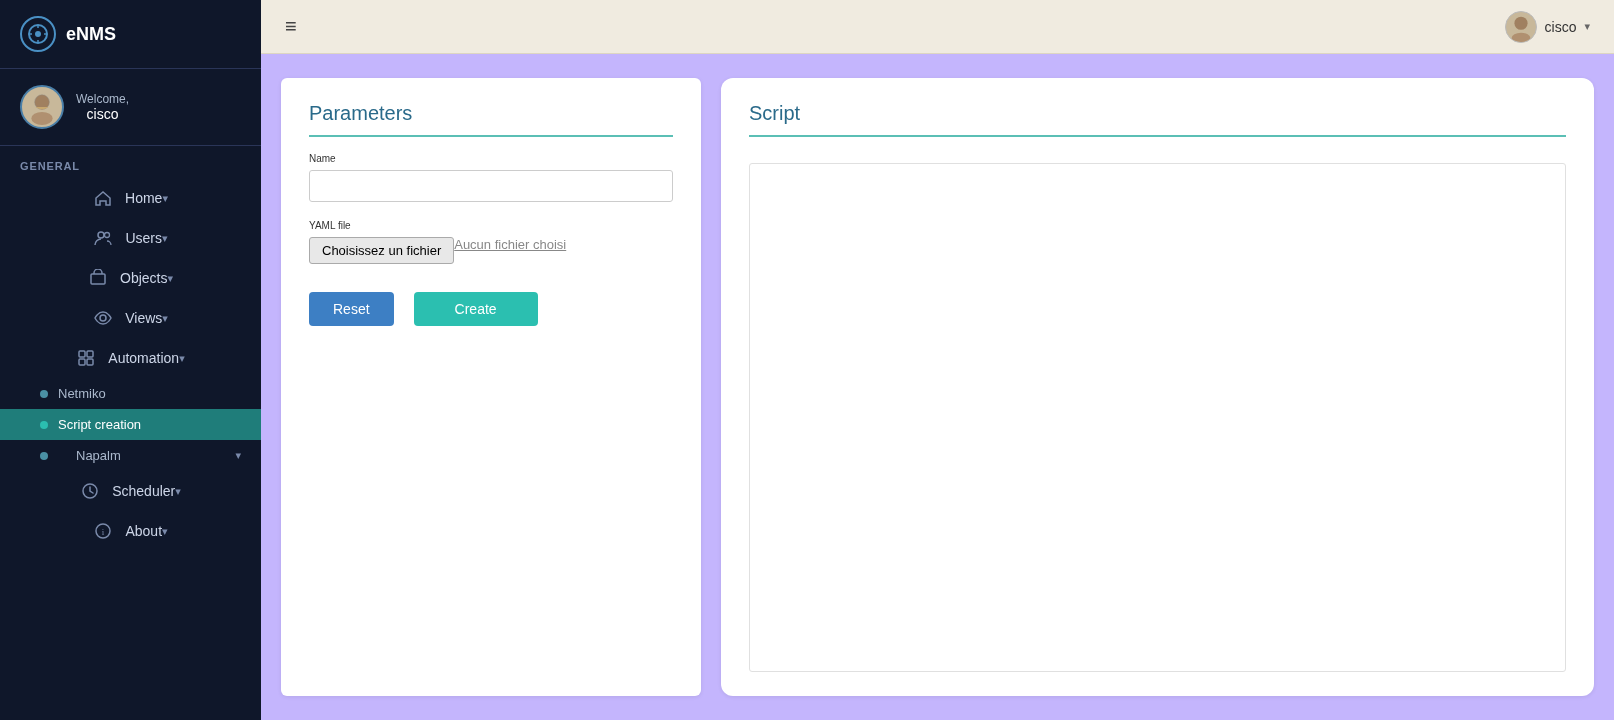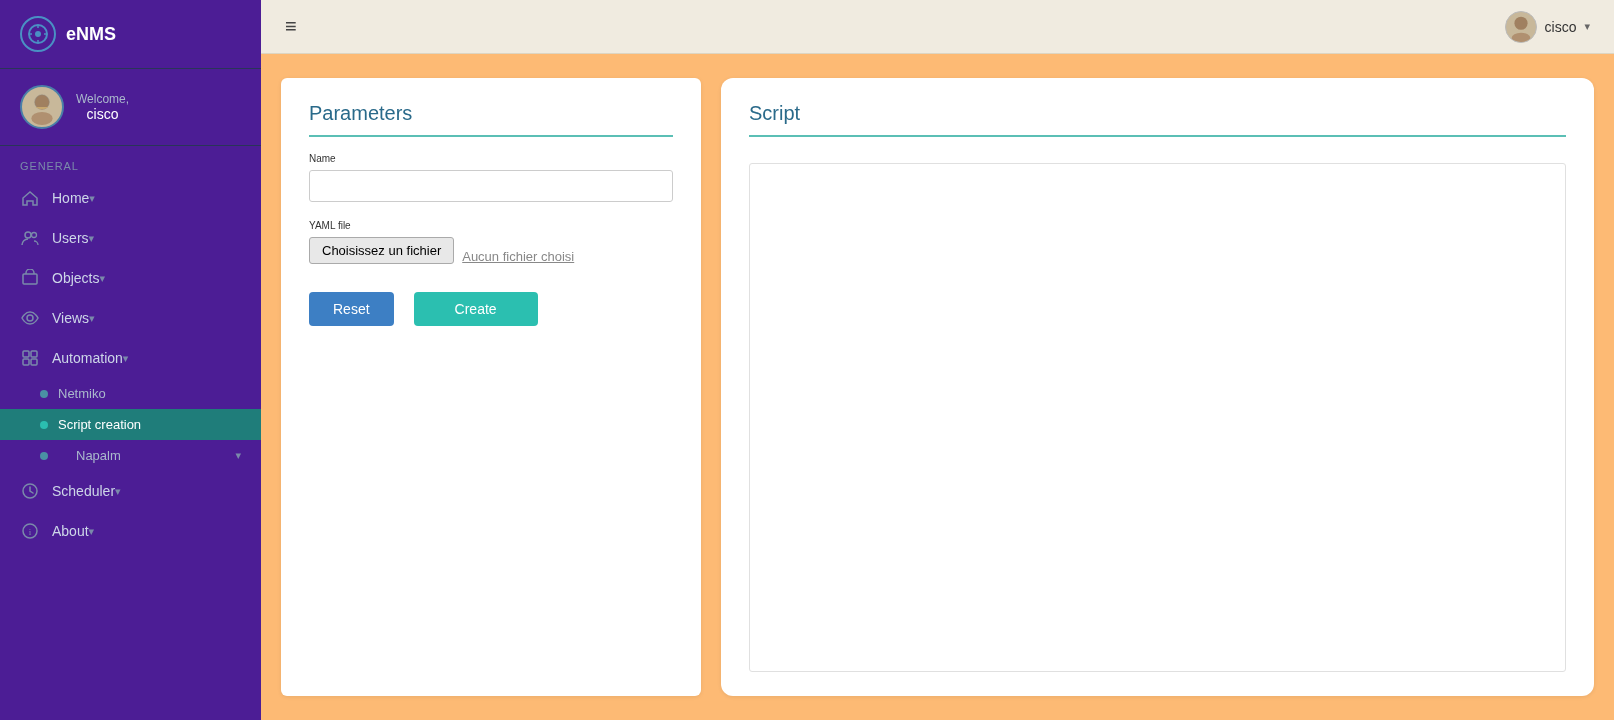--- a/index.html
+++ b/index.html
@@ -2,21 +2,21 @@
 <html><head>
   <meta charset="utf-8">
   <style>
     * { box-sizing: border-box; margin: 0; padding: 0; }
     body { font-family: 'Segoe UI', Arial, sans-serif; display: flex; height: 720px; overflow: hidden; background: #f0ebe0; }
 
     
     .sidebar {
       width: 261px;
       min-width: 261px;
-      background: #4c1d95;
+      background: #0f172a;
       color: #cdd6e8;
       display: flex;
       flex-direction: column;
       height: 720px;
       overflow-y: auto;
     }
 
     .sidebar-logo {
       display: flex;
       align-items: center;
@@ -59,30 +59,30 @@
       overflow: hidden;
       border: 2px solid #4a7fa8;
     }
     .user-avatar svg { width: 36px; height: 36px; }
     .user-info { display: flex; flex-direction: column; text-align: center; }
     .user-welcome { font-size: 12px; color: #aab8cc; }
     .user-name { font-size: 14px; color: #fff; font-weight: 500; }
 
     .sidebar-section-label {
       font-size: 11px;
-      font-weight: 400;
+      font-weight: 700;
       color: #7a8aaa;
       padding: 14px 20px 6px;
       letter-spacing: 0.08em;
     }
 
     .nav-item {
       display: flex;
       align-items: center;
-      justify-content: flex-start;
+      justify-content: center;
       padding: 10px 20px;
       cursor: pointer;
       color: #cdd6e8;
       font-size: 14px;
       transition: background 0.15s;
     }
     .nav-item-left { display: flex; align-items: center; gap: 12px; }
     .nav-icon { width: 20px; height: 20px; display: flex; align-items: center; justify-content: center; flex-shrink: 0; }
     .nav-chevron { font-size: 11px; color: #7a8aaa; }
 
@@ -137,21 +137,21 @@
     }
     .topbar-username { font-size: 14px; color: #333; }
 
     
     .content-panels {
       flex: 1;
       display: flex;
       gap: 0;
       padding: 24px 20px;
       overflow: hidden;
-      background: #fdba74;
+      background: #c4b5fd;
     }
 
     
     .panel-parameters {
       background: #fff;
       border-radius: 6px;
       padding: 24px 28px;
       width: 420px;
       min-width: 380px;
       box-shadow: 0 1px 4px rgba(0,0,0,0.08);
@@ -191,21 +191,21 @@
       padding: 7px 10px;
       border: 1px solid #ccc;
       border-radius: 3px;
       font-size: 14px;
       color: #333;
       background: #fff;
       appearance: auto;
       cursor: pointer;
     }
 
-    .file-upload-group { display: flex; align-items: flex-end; gap: 8px; }
+    .file-upload-group { display: flex; align-items: flex-start; }
     .file-upload-btn {
       padding: 5px 12px;
       background: #e8e8e8;
       border: 1px solid #aaa;
       border-radius: 3px;
       font-size: 13px;
       cursor: pointer;
       white-space: nowrap;
     }
     .file-upload-status { font-size: 13px; color: #888; text-decoration: underline; }

